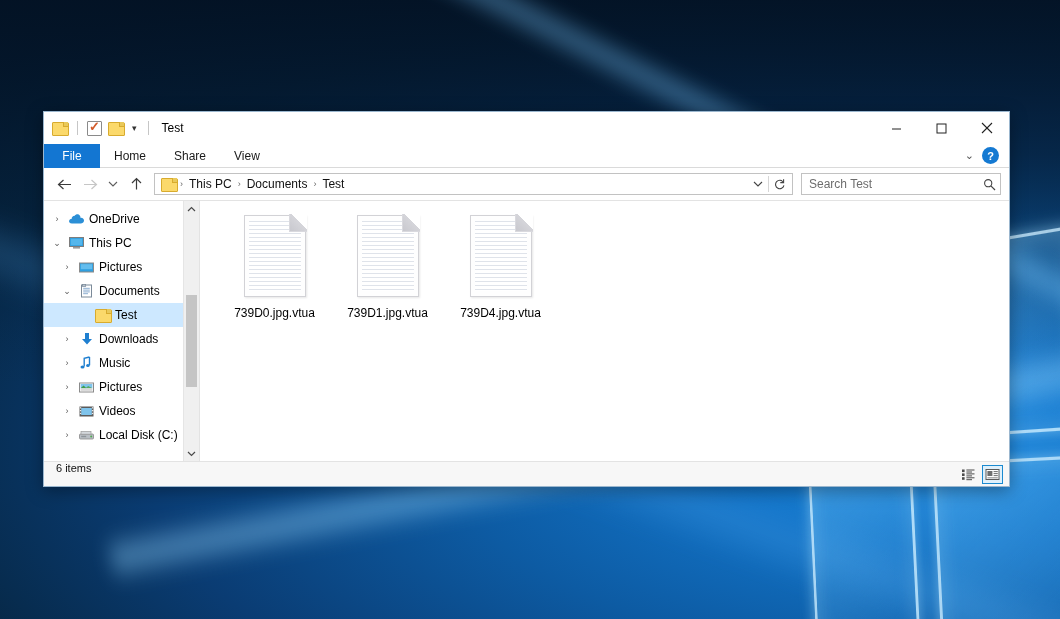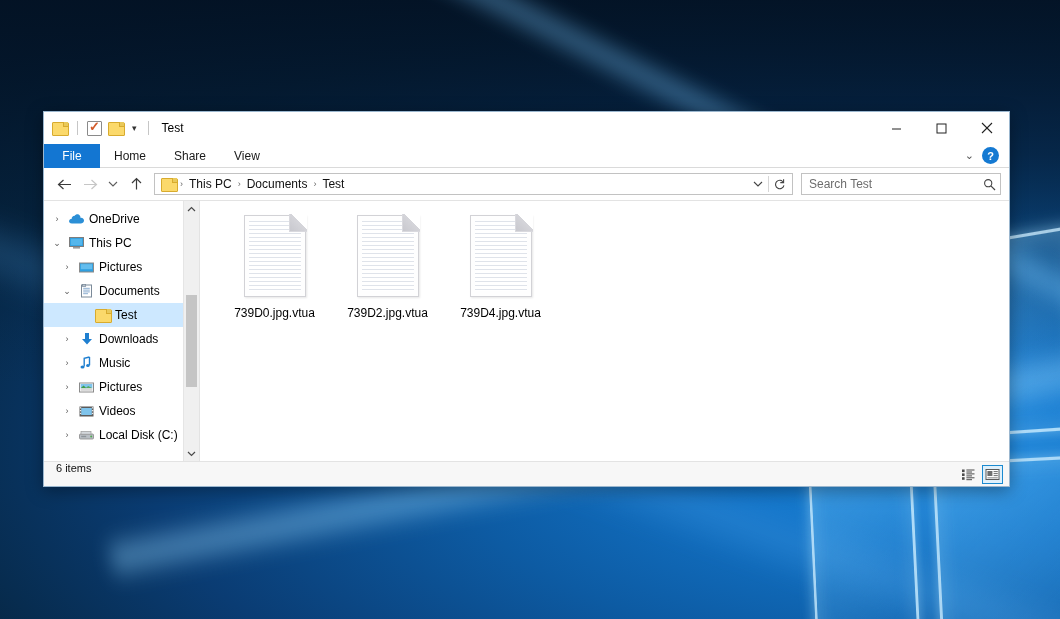--- a/index.html
+++ b/index.html
@@ -525,30 +525,30 @@
         <div class="fileitem">
           <div class="docicon">
             <div class="page"></div>
               <div class="lines"></div>
             <div class="foldtri"></div>
               <div class="fold"></div>
           </div>
           <div class="fname">739D0.jpg.vtua</div>
         </div>
 
-
         <div class="fileitem">
           <div class="docicon">
             <div class="page"></div>
               <div class="lines"></div>
             <div class="foldtri"></div>
               <div class="fold"></div>
           </div>
-          <div class="fname">739D2.jpg.vtua</div>
-        </div>
+          <div class="fname">739D1.jpg.vtua</div>
+        </div>
+
 
 
         <div class="fileitem">
           <div class="docicon">
             <div class="page"></div>
               <div class="lines"></div>
             <div class="foldtri"></div>
               <div class="fold"></div>
           </div>
           <div class="fname">739D4.jpg.vtua</div>

